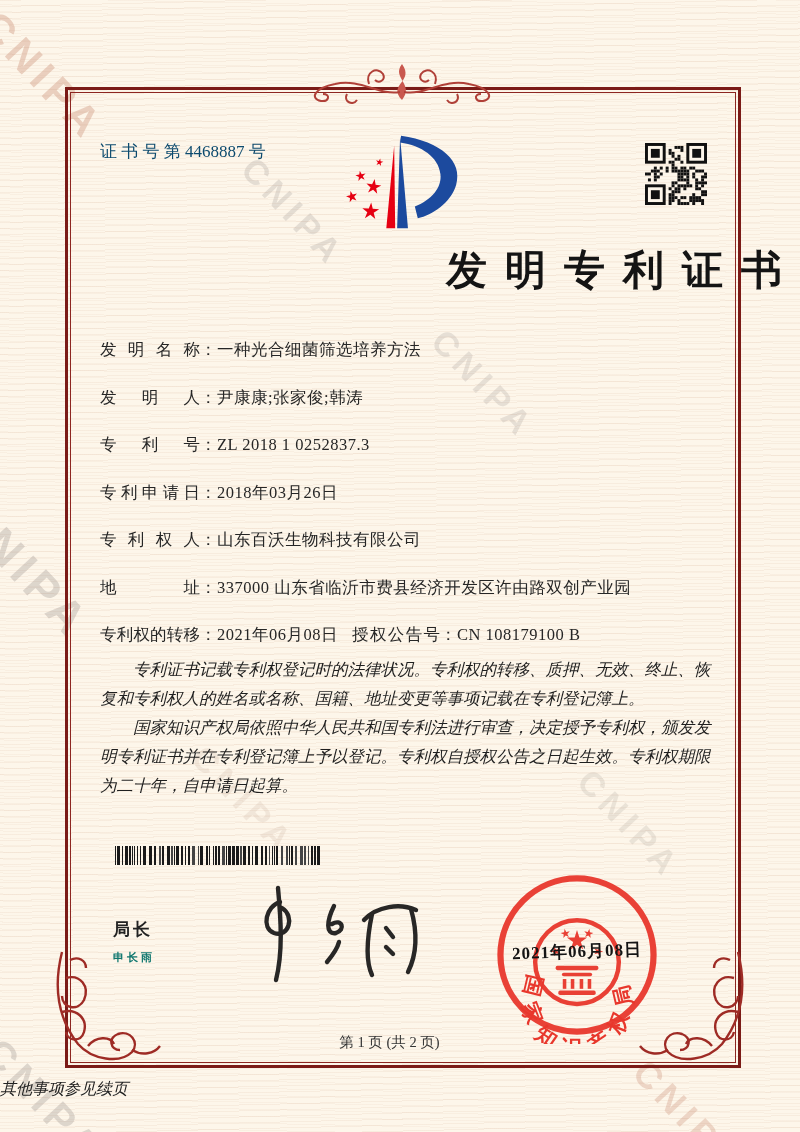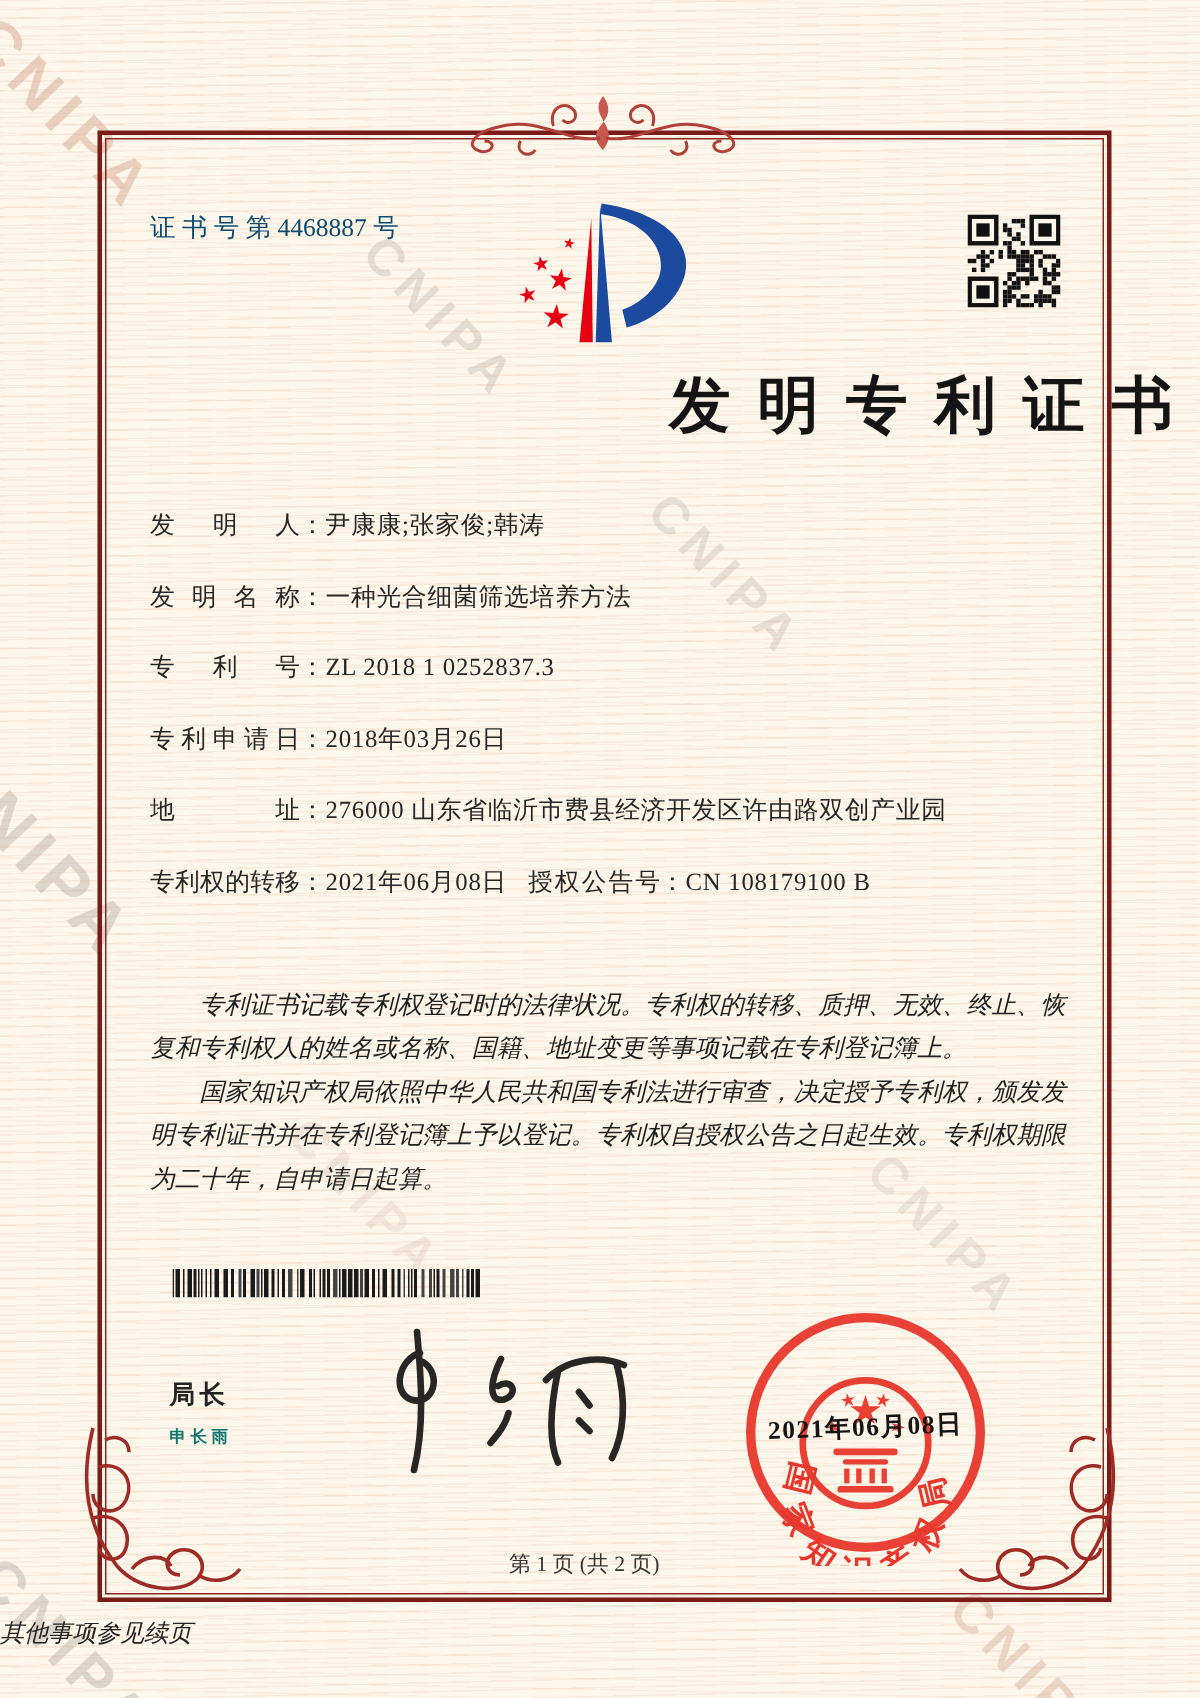--- a/index.html
+++ b/index.html
@@ -251,33 +251,36 @@
     <rect x="48" y="6" width="9" height="9" fill="#111"></rect>
     <rect x="0" y="42" width="21" height="21" fill="#111"></rect>
     <rect x="3" y="45" width="15" height="15" fill="#fdf6ea"></rect>
     <rect x="6" y="48" width="9" height="9" fill="#111"></rect>
   </svg>
 
 <div class="title">发明专利证书</div>
 
 <div class="fields">
   <div class="frow">
+    <span class="f-label">发明名称</span><span class="f-colon">：</span><span class="f-value">一种光合细菌筛选培养方法</span>
+  </div>
+  <div class="frow">
     <span class="f-label">发明人</span><span class="f-colon">：</span><span class="f-value">尹康康;张家俊;韩涛</span>
   </div>
   <div class="frow">
-    <span class="f-label">发明名称</span><span class="f-colon">：</span><span class="f-value">一种光合细菌筛选培养方法</span>
-  </div>
-  <div class="frow">
     <span class="f-label">专利号</span><span class="f-colon">：</span><span class="f-value">ZL 2018 1 0252837.3</span>
   </div>
   <div class="frow">
     <span class="f-label">专利申请日</span><span class="f-colon">：</span><span class="f-value">2018年03月26日</span>
   </div>
   <div class="frow">
-    <span class="f-label">地址</span><span class="f-colon">：</span><span class="f-value">276000 山东省临沂市费县经济开发区许由路双创产业园</span>
+    <span class="f-label">专利权人</span><span class="f-colon">：</span><span class="f-value">山东百沃生物科技有限公司</span>
+  </div>
+  <div class="frow">
+    <span class="f-label">地址</span><span class="f-colon">：</span><span class="f-value">337000 山东省临沂市费县经济开发区许由路双创产业园</span>
   </div>
   <div class="frow">
     <span class="f-label">专利权的转移</span><span class="f-colon">：</span><span class="f-value">2021年06月08日</span>
     <span class="g2">
       <span class="f-label">授权公告号</span><span class="f-colon">：</span><span class="f-value">CN 108179100 B</span>
     </span>
   </div>
 </div>
 
 <div class="body-text">

